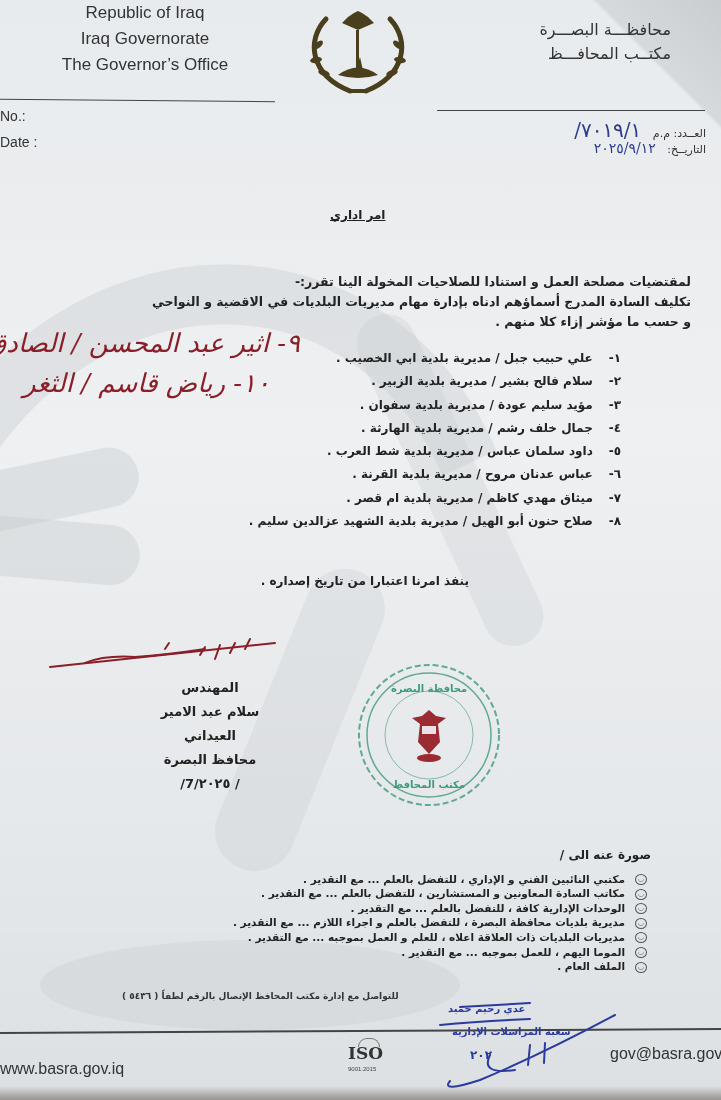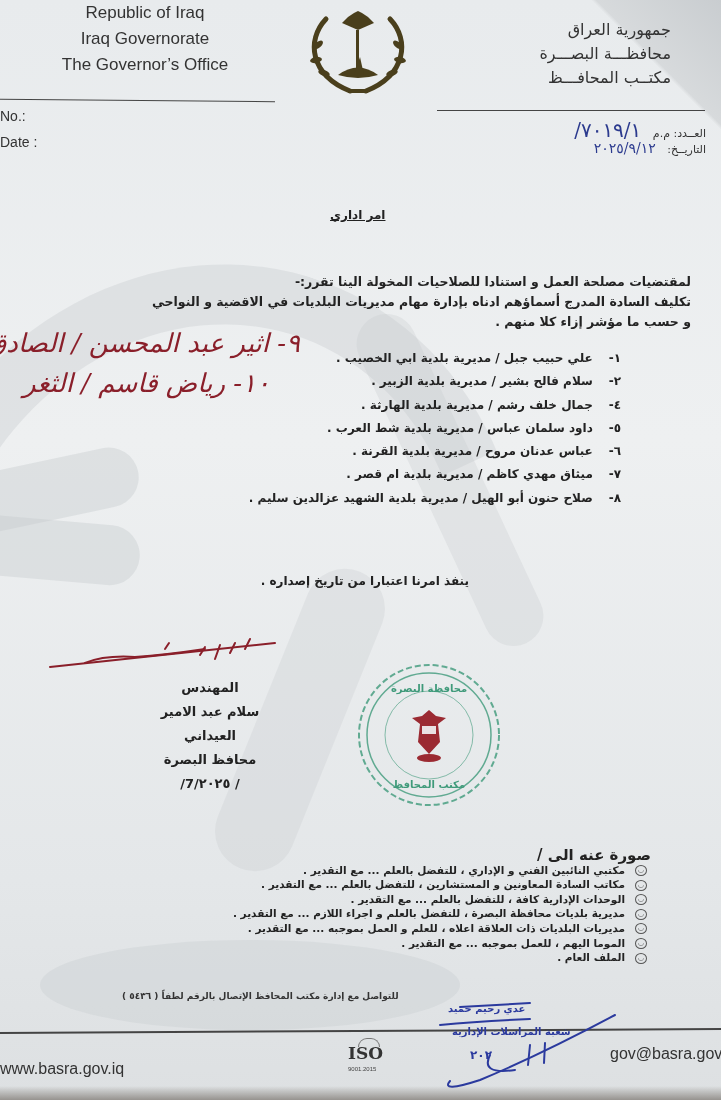--- a/index.html
+++ b/index.html
@@ -69,21 +69,21 @@
   .sig-red { position: absolute; left: 45px; top: 635px; width: 240px; height: 40px; }
 
   .governor { position: absolute; left: 150px; top: 676px; width: 120px; text-align: center; direction: rtl;
     font-size: 13px; font-weight: bold; line-height: 24px; color: #222; }
   .governor span { display: block; }
 
   .stamp { position: absolute; left: 352px; top: 660px; width: 155px; height: 150px; }
 
   .copies { position: absolute; right: 70px; top: 848px; width: 520px; direction: rtl; text-align: right;
     font-size: 10.5px; font-weight: bold; line-height: 14.6px; color: #222; }
-  .copies-title { display: block; font-size: 15px; margin-right: 0; margin-bottom: 0; }
+  .copies-title { display: block; font-size: 12px; margin-right: 0; margin-bottom: 9px; }
   .copy-item { display: block; padding-right: 4px; white-space: nowrap; }
   .bullet { display: inline-block; width: 10px; height: 9px; border-radius: 50%; border: 1px solid #555; font-size: 7px; line-height: 9px; text-align: center; margin-left: 10px; vertical-align: middle; }
 
   .contact-note { position: absolute; left: 122px; top: 991px; direction: rtl; font-size: 9px; font-weight: bold; color: #333; white-space: nowrap; }
 
   .sig-blue { position: absolute; left: 420px; top: 985px; width: 200px; height: 110px; }
   .blue-text { position: absolute; direction: rtl; font-size: 10px; font-weight: bold; color: #2b3a9e; white-space: nowrap; }
   .blue-name { left: 448px; top: 1003px; }
   .blue-dept { left: 452px; top: 1026px; }
   .blue-year { left: 470px; top: 1048px; font-size: 12px; }
@@ -132,21 +132,20 @@
       <ellipse cx="94" cy="68" rx="6" ry="3" transform="rotate(-20 94 68)"></ellipse>
       <rect x="58" y="25" width="3" height="45"></rect>
       <path d="M60 25 L44 18 L50 12 L56 8 L60 6 L64 8 L70 12 L76 18 Z"></path>
       <path d="M40 70 Q 60 55 80 70 Q 60 76 40 70 Z"></path>
       <path d="M56 70 L 62 52 L 66 70 Z"></path>
       <rect x="50" y="84" width="20" height="4"></rect>
     </g>
   </svg>
 
   <div class="ar-header">
-    <span>جمهورية العراق</span>
     <span>محافظـــة البصـــرة</span>
     <span>مكتــب المحافـــظ</span>
   </div>
   <div class="rule-right"></div>
 
   <div class="ref-block">
     <div class="ref-row">
       <span class="ref-label">العــدد: م.م</span>
       <span class="ref-hand">٧٠١٩/١/</span>
     </div>
@@ -160,20 +159,21 @@
 
   <div class="intro">
     <span>لمقتضيات مصلحة العمل و استنادا للصلاحيات المخولة الينا تقرر:-</span>
     <span>تكليف السادة المدرج أسماؤهم ادناه بإدارة مهام مديريات البلديات في الاقضية و النواحي</span>
     <span>و حسب ما مؤشر إزاء كلا منهم .</span>
   </div>
 
   <div class="list">
     <span class="list-item"><span class="num">١-</span> <span>علي حبيب جبل / مديرية بلدية ابي الخصيب .</span></span>
     <span class="list-item"><span class="num">٢-</span> <span>سلام فالح بشير / مديرية بلدية الزبير .</span></span>
+    <span class="list-item"><span class="num">٣-</span> <span>مؤيد سليم عودة / مديرية بلدية سفوان .</span></span>
     <span class="list-item"><span class="num">٤-</span> <span>جمال خلف رشم / مديرية بلدية الهارثة .</span></span>
     <span class="list-item"><span class="num">٥-</span> <span>داود سلمان عباس / مديرية بلدية شط العرب .</span></span>
     <span class="list-item"><span class="num">٦-</span> <span>عباس عدنان مروح / مديرية بلدية القرنة .</span></span>
     <span class="list-item"><span class="num">٧-</span> <span>ميثاق مهدي كاظم / مديرية بلدية ام قصر .</span></span>
     <span class="list-item"><span class="num">٨-</span> <span>صلاح حنون أبو الهيل / مديرية بلدية الشهيد عزالدين سليم .</span></span>
   </div>
 
   <div class="hand1">٩- اثير عبد المحسن / الصادق</div>
   <div class="hand2">١٠- رياض قاسم / الثغر</div>
 

